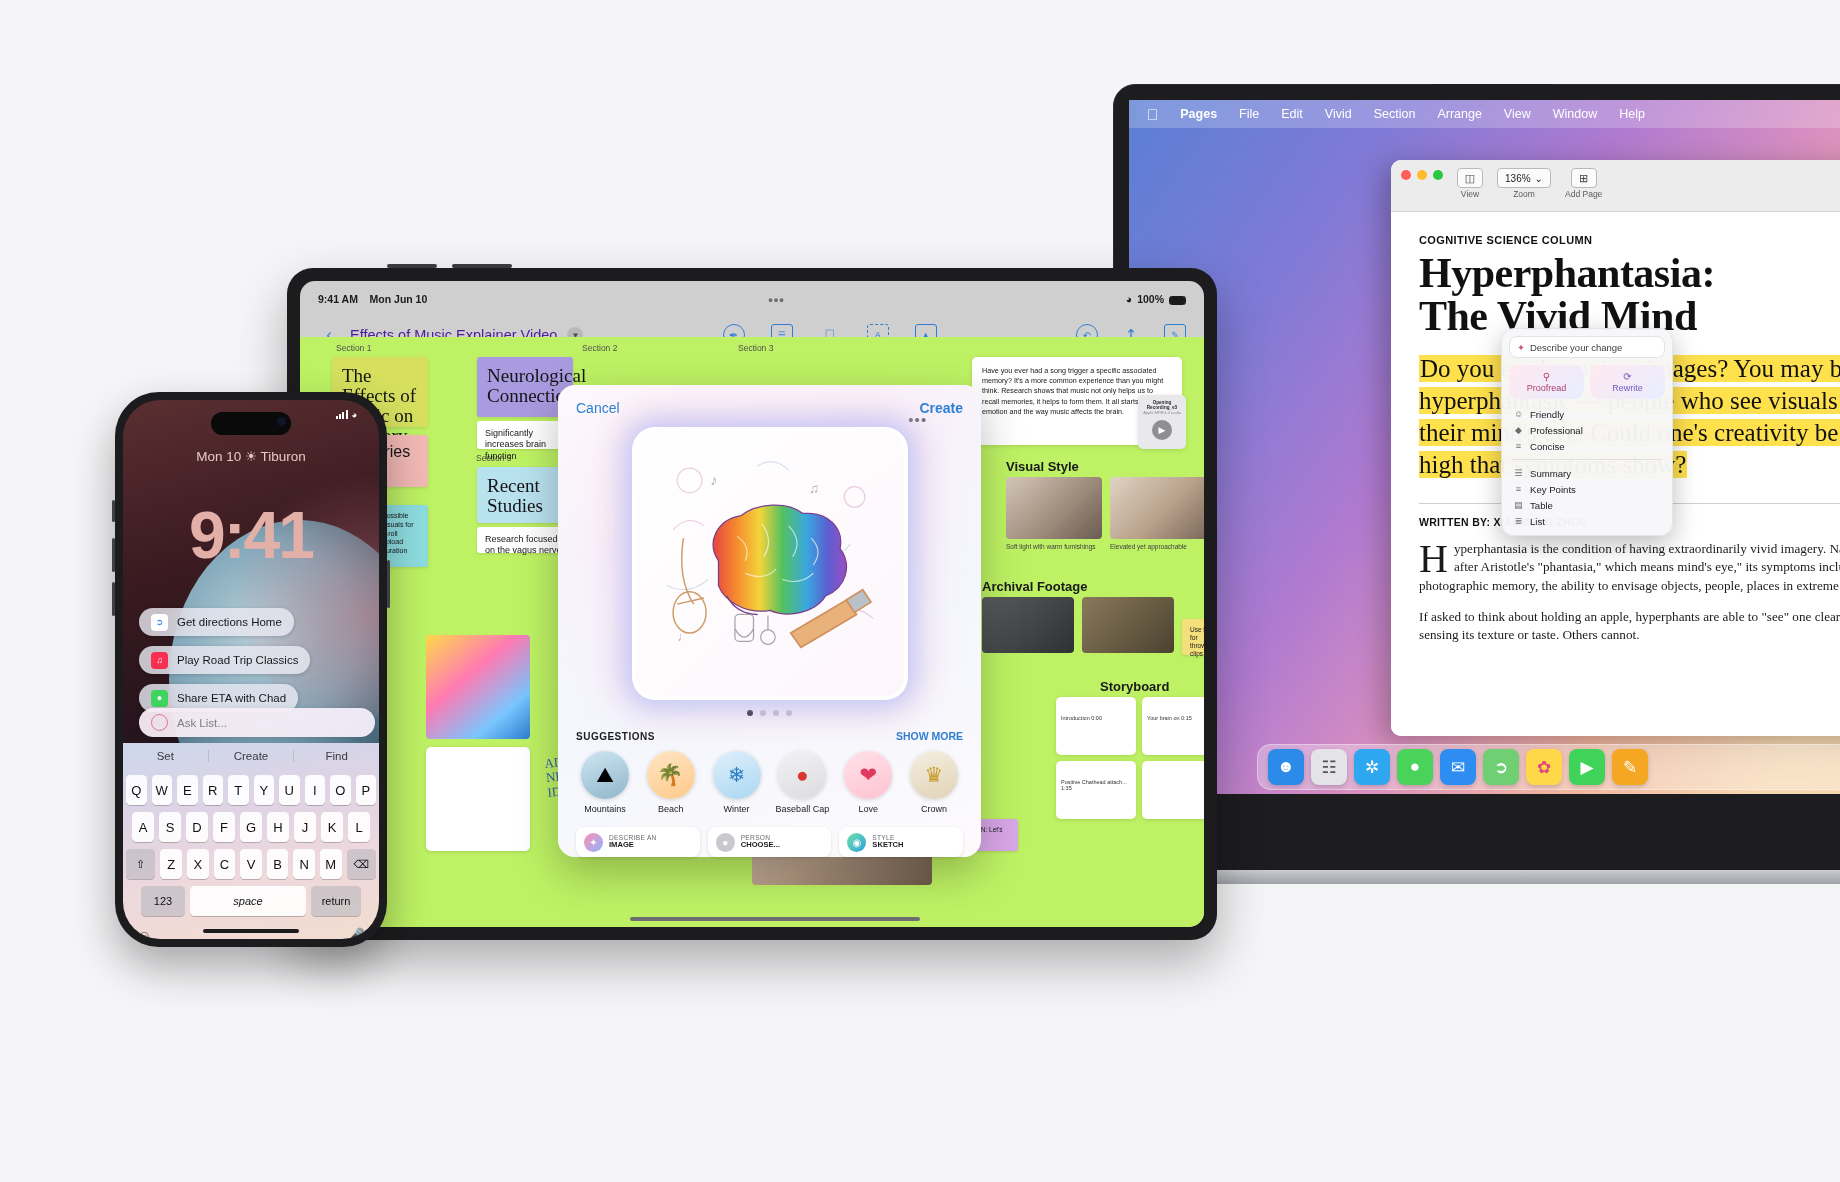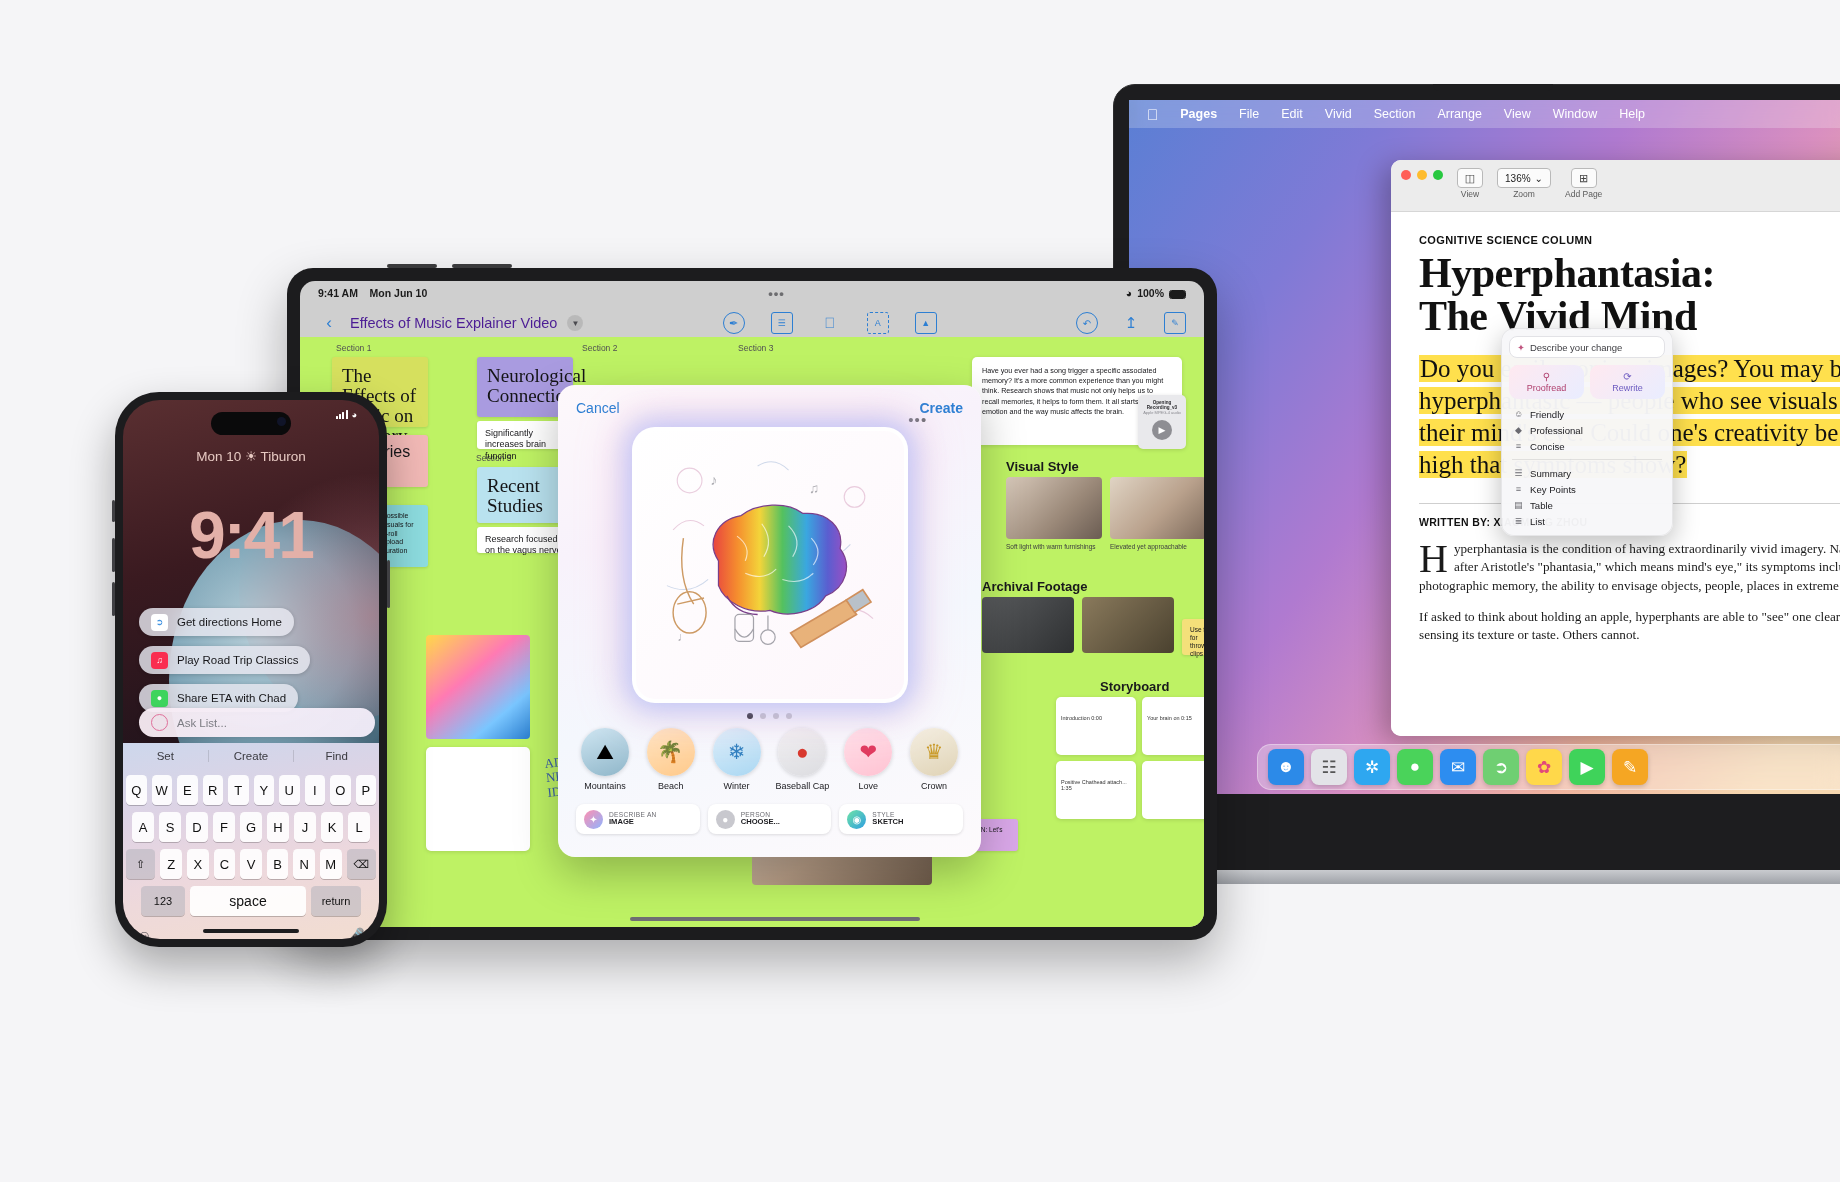--- a/index.html
+++ b/index.html
@@ -85,21 +85,21 @@
     height:7px; background:#1d1d1f; border-radius:0 0 6px 6px; }
 
   
   .ipad{ position:absolute; left:287px; top:268px; width:930px; height:672px;
     background:#1c1c1e; border-radius:26px; box-shadow:0 22px 50px rgba(0,0,0,.30);
     padding:13px; }
   .ipad-btn{ position:absolute; background:#3a3a3c; height:4px; border-radius:2px; top:-4px; }
   .ipad-screen{ position:relative; width:100%; height:100%; background:#cfcfcf;
     border-radius:15px; overflow:hidden; }
   .ipad-status{ height:20px; display:flex; align-items:center; justify-content:space-between;
-    padding:12px 18px; font-size:10.5px; font-weight:600; color:#1b1b1b; }
+    padding:18px 18px; font-size:10.5px; font-weight:600; color:#1b1b1b; }
   .ipad-status .right{ display:flex; align-items:center; gap:5px; }
   .ipad-dots{ font-size:13px; letter-spacing:1px; color:#6d6d70; }
   .ipad-toolbar{ height:36px; display:flex; align-items:center; padding:0 18px; gap:10px; }
   .ipad-title{ font-size:14.5px; font-weight:400; color:#4c1d95; }
   .chev{ width:16px;height:16px;border-radius:50%;background:rgba(0,0,0,.10);
     display:flex;align-items:center;justify-content:center;font-size:8px;color:#4a4a4f; }
   .tb-icons{ display:flex; align-items:center; gap:26px; margin:0 auto; }
   .ic{ width:22px;height:22px; color:#2d7fd3; display:flex;align-items:center;justify-content:center; }
   .tb-right{ display:flex; align-items:center; gap:22px; }
 
@@ -196,21 +196,21 @@
   .kb-row0 .q{ flex:1; text-align:center; font-size:11.5px; color:#3a3a40;
     border-right:1px solid rgba(0,0,0,.12); }
   .kb-row0 .q:last-child{ border-right:none; }
   .kb-rows{ padding:6px 3px 0; }
   .kr{ display:flex; justify-content:center; gap:5px; margin-bottom:7px; }
   .key{ width:22px; height:30px; border-radius:4.5px; background:rgba(255,255,255,.9);
     display:flex; align-items:center; justify-content:center; font-size:13px; color:#111;
     box-shadow:0 1px 0 rgba(0,0,0,.22); }
   .key.wide{ width:30px; background:rgba(180,180,190,.55); font-size:11px; }
   .key.num{ width:44px; font-size:11px; background:rgba(180,180,190,.55); }
-  .key.space{ flex:1; max-width:116px; font-size:14px; }
+  .key.space{ flex:1; max-width:116px; font-size:11px;font-style:italic; }
   .key.ret{ width:50px; font-size:11px; background:rgba(180,180,190,.55); }
   .kb-bot{ display:flex; align-items:center; justify-content:space-between; padding:0 14px;
     height:24px; font-size:14px; color:#3a3a40; }
   .home-ind{ position:absolute; bottom:6px; left:50%; transform:translateX(-50%);
     width:96px; height:4px; border-radius:2px; background:#1c1c1e; z-index:6; }
   .dyn-island{ position:absolute; top:12px; left:50%; transform:translateX(-50%);
     width:80px; height:23px; border-radius:13px; background:#0a0a0b; z-index:5; }
   .di-cam{ position:absolute; top:17px; left:calc(50% + 26px); width:9px;height:9px;
     border-radius:50%; background:#101428; z-index:6; }
   .bars{ display:flex; align-items:flex-end; gap:1.2px; height:8px; }
@@ -507,20 +507,24 @@
               </g>
             </svg>
           </div>
         </div>
         <div class="pager">
           <span class="pdot on"></span>
           <span class="pdot"></span>
           <span class="pdot"></span>
           <span class="pdot"></span>
         </div>
+        <div class="sug-head">
+          <span class="h">SUGGESTIONS</span>
+          <span class="m">SHOW MORE</span>
+        </div>
         <div class="sug-row">
           <div class="sug">
             <span class="bub" style="background:linear-gradient(160deg,#cfe6f2,#8fb6c9)">⛰</span>
             <span class="nm">Mountains</span>
           </div>
           <div class="sug">
             <span class="bub" style="background:linear-gradient(160deg,#ffe6c4,#ffc98a)">🌴</span>
             <span class="nm">Beach</span>
           </div>
           <div class="sug">

